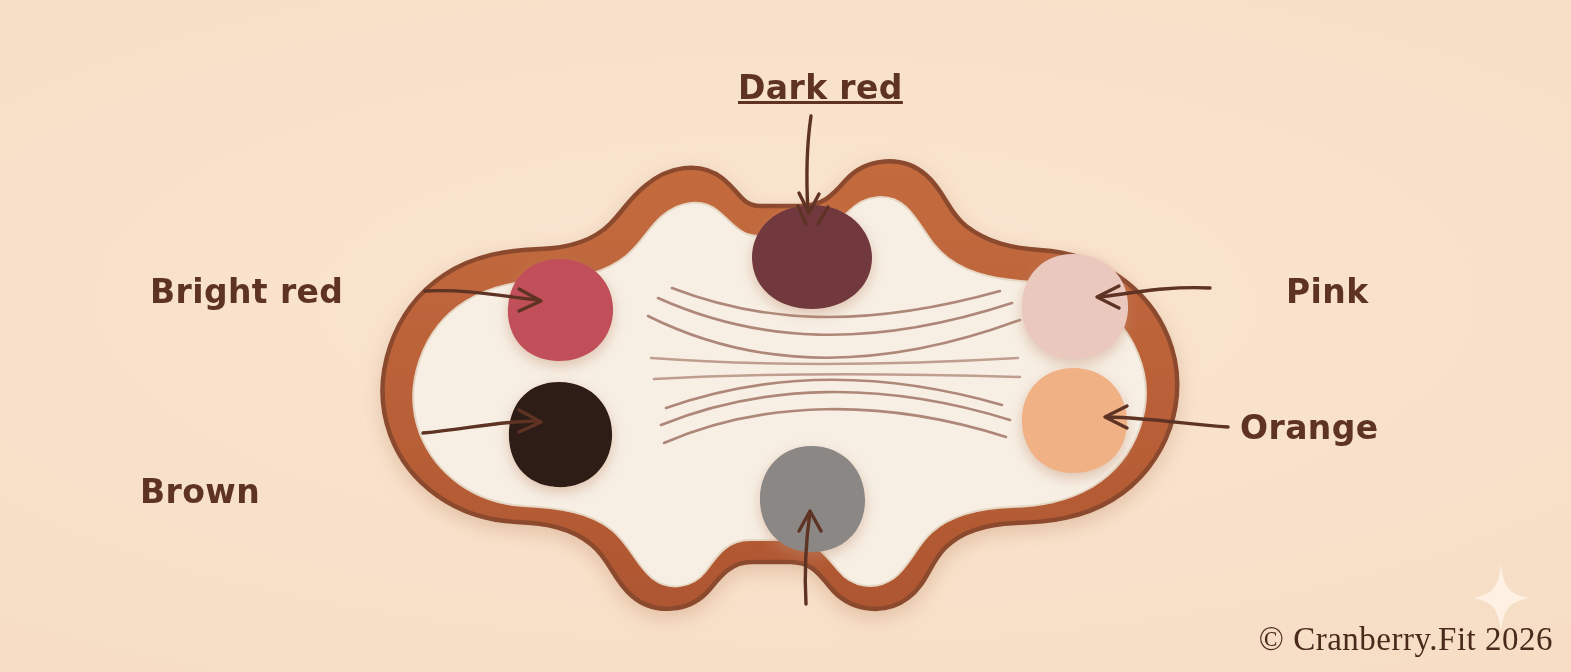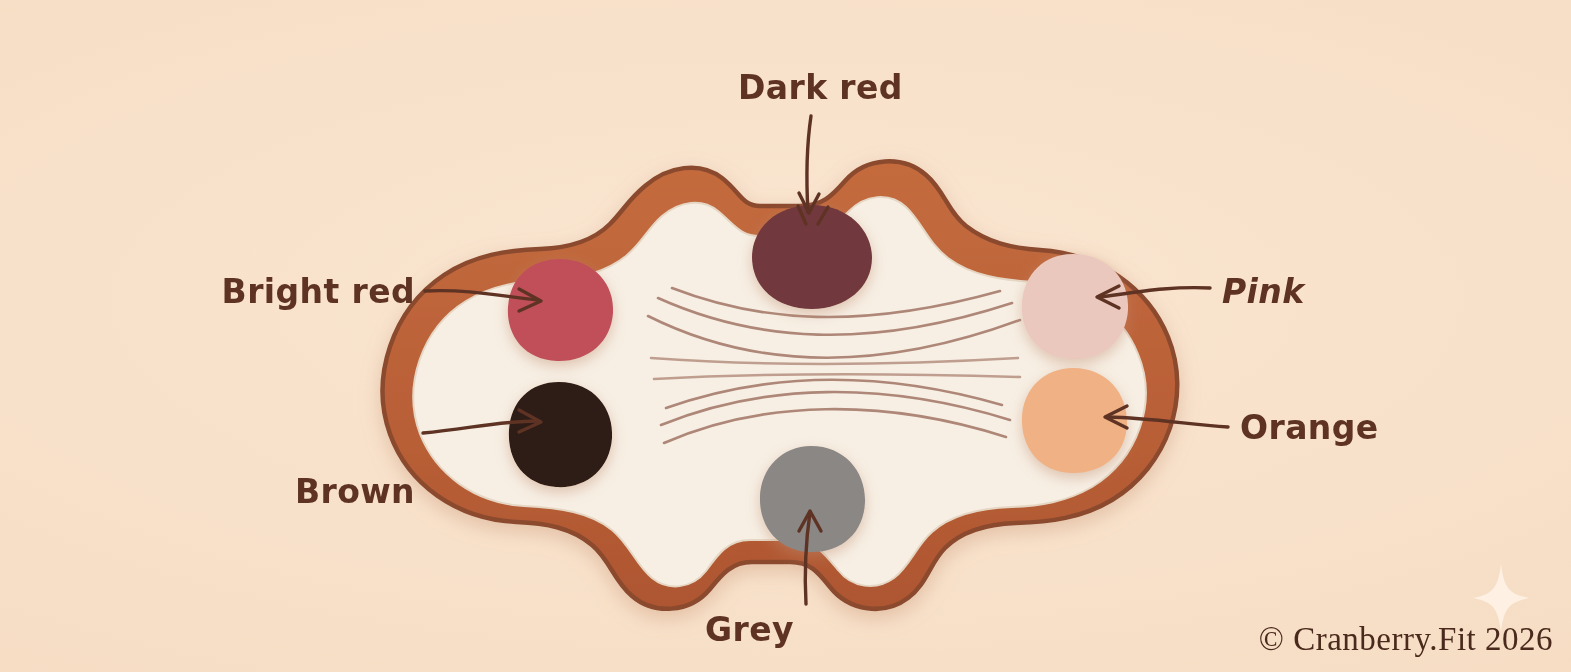--- a/index.html
+++ b/index.html
@@ -28,22 +28,22 @@
   .lbl {
     position: absolute;
     font-family: "DejaVu Sans", sans-serif;
     color: #5E3324;
     font-size: 33px;
     font-weight: 600;
     letter-spacing: 0.4px;
     line-height: 1.22;
     white-space: pre;
   }
-  .lbl.right-al { text-align: right; }
-  .lbl.center-al { text-align: left; }
+  .lbl.right-al { text-align: left; }
+  .lbl.center-al { text-align: right; text-decoration: underline; }
   #watermark {
     position: absolute;
     right: 18px;
     bottom: 14px;
     font-family: Liberation Serif, serif;
     font-size: 33px;
     color: #4A2A1C;
     letter-spacing: 0.5px;
     white-space: pre;
     z-index: 6;
@@ -210,24 +210,23 @@
   </svg>
 
   <div class="lbl center-al" style="left:738px; top:68px;">Dark red</div>
 
   <div class="lbl right-al" style="left:150px; top:272px; width:265px;">Bright red</div>
 
   <div class="lbl right-al" style="left:140px; top:391px; width:275px;">
     <div>Brown</div>
   </div>
 
-  <div class="lbl" style="left:1222px; top:272px;font-style:italic;">Pink</div>
+  <div class="lbl" style="left:1286px; top:272px;">Pink</div>
 
   <div class="lbl" style="left:1240px; top:408px;text-align:right;">Orange</div>
 
-  <div class="lbl center-al" style="left:705px; top:610px; width:200px;">Grey</div>
 
   <svg id="sparkle" viewBox="0 0 60 72">
     <path d="M30 2 C33 26, 38 32, 58 36 C38 40, 33 46, 30 70 C27 46, 22 40, 2 36 C22 32, 27 26, 30 2 Z" fill="#FFF3E6" opacity="0.85"></path>
   </svg>
   <div id="watermark">© Cranberry.Fit 2026</div>
 
 </div>
 
 </body></html>

